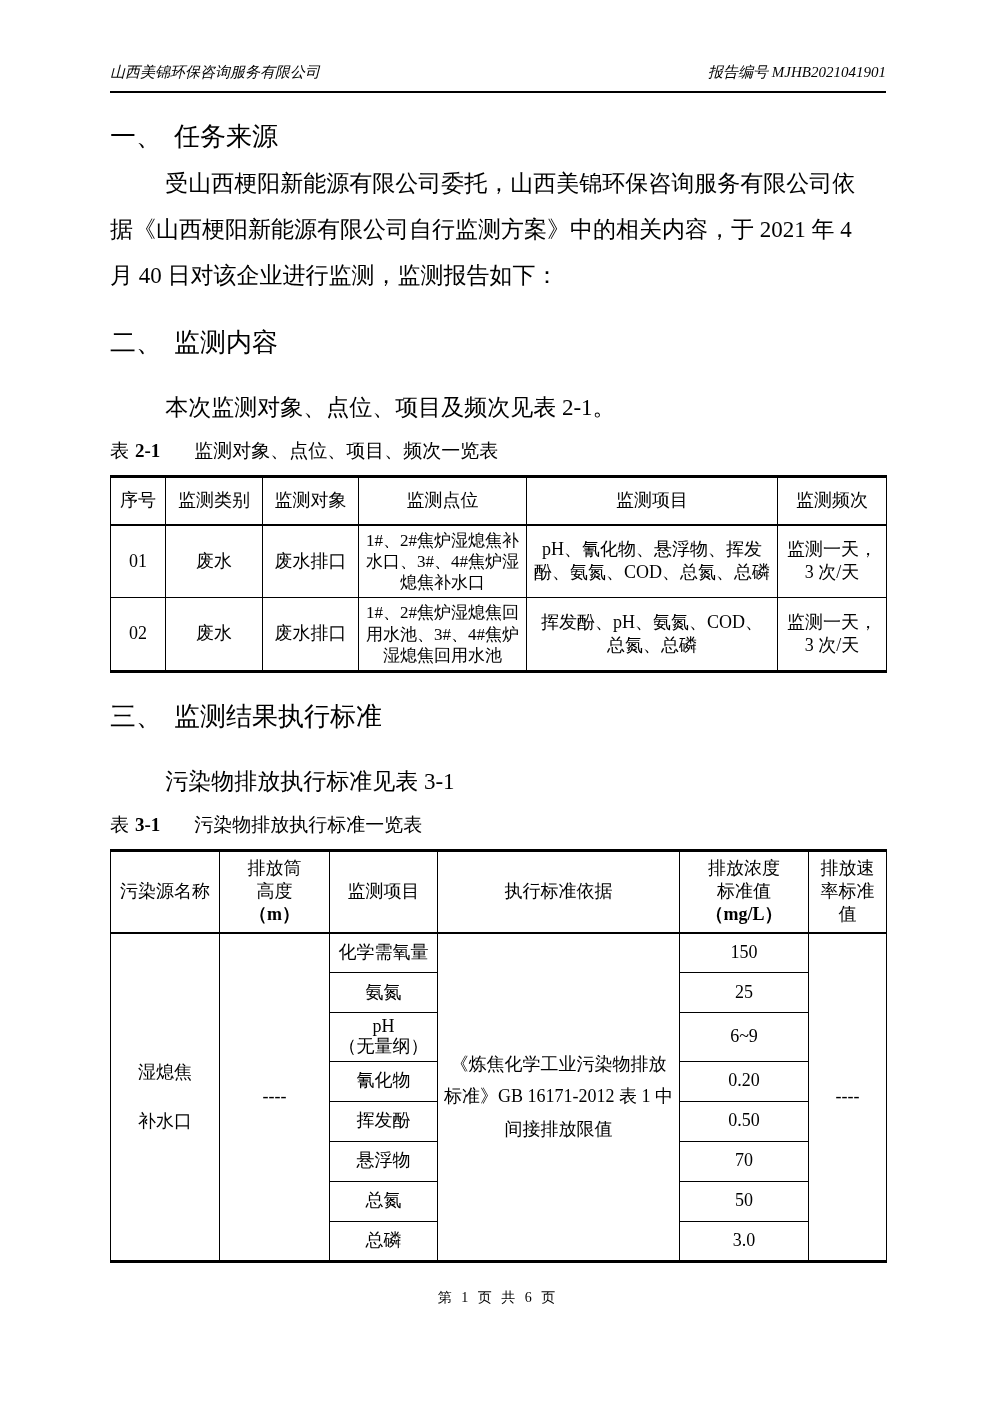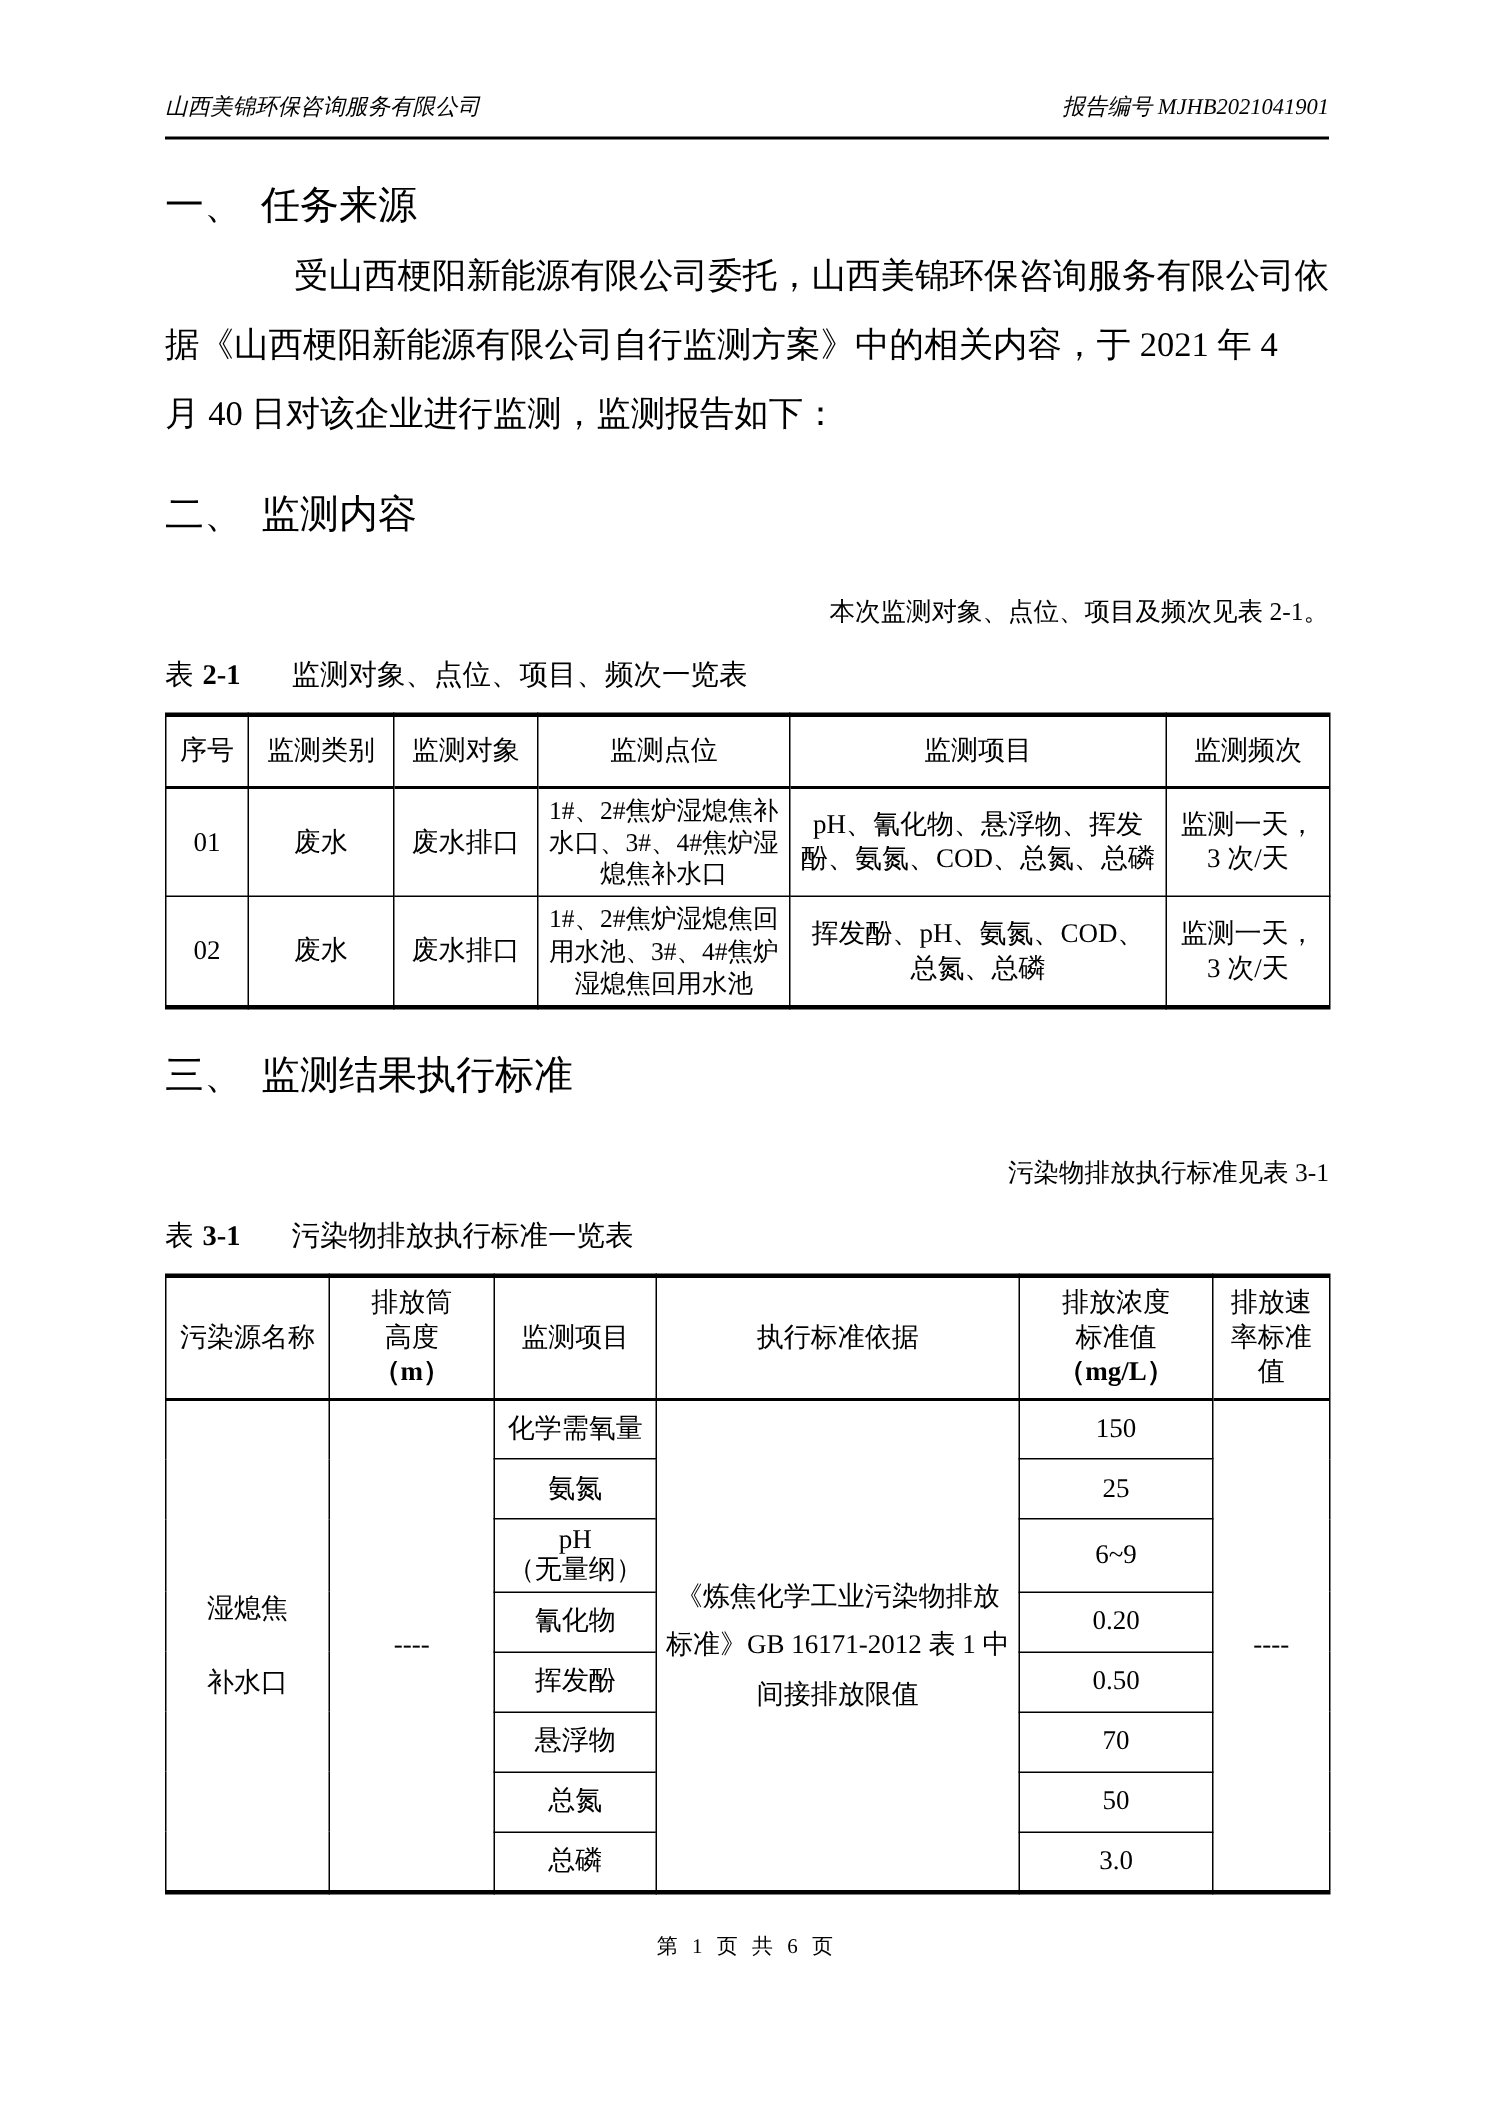--- a/index.html
+++ b/index.html
@@ -32,23 +32,23 @@
     margin: 26px 0 0 0;
     font-size: 26px;
     font-weight: normal;
     line-height: 36px;
   }
   .sec-num { margin-right: 12px; }
 
   
   .para { margin-top: 6px; font-size: 23px; line-height: 46px; }
   .para .line { white-space: nowrap; }
-  .indent { text-indent: 2.4em; text-align: right; }
-
-  .intro { margin-top: 30px; font-size: 17px; line-height: 34px; }
+  .indent { text-indent: 2.4em; }
+
+  .intro { margin-top: 30px; font-size: 23px; line-height: 34px; }
 
   
   .tbl-caption {
     margin-top: 13px;
     font-size: 19px;
     line-height: 26px;
   }
   .cap-num { font-weight: bold; margin-left: 6px; }
   .cap-title { margin-left: 34px; }
 

